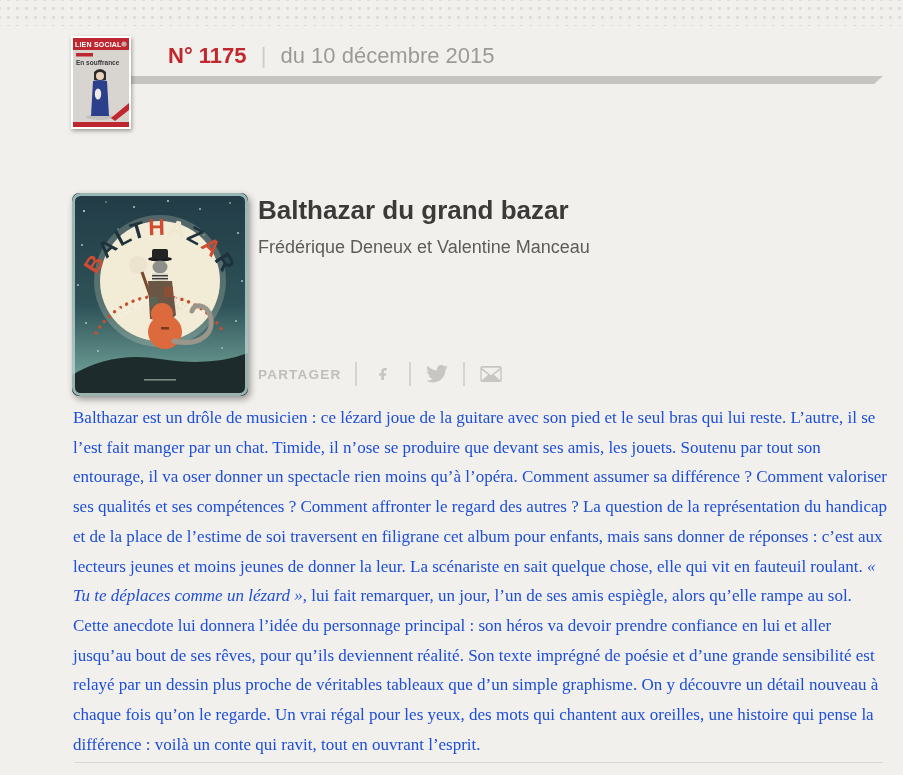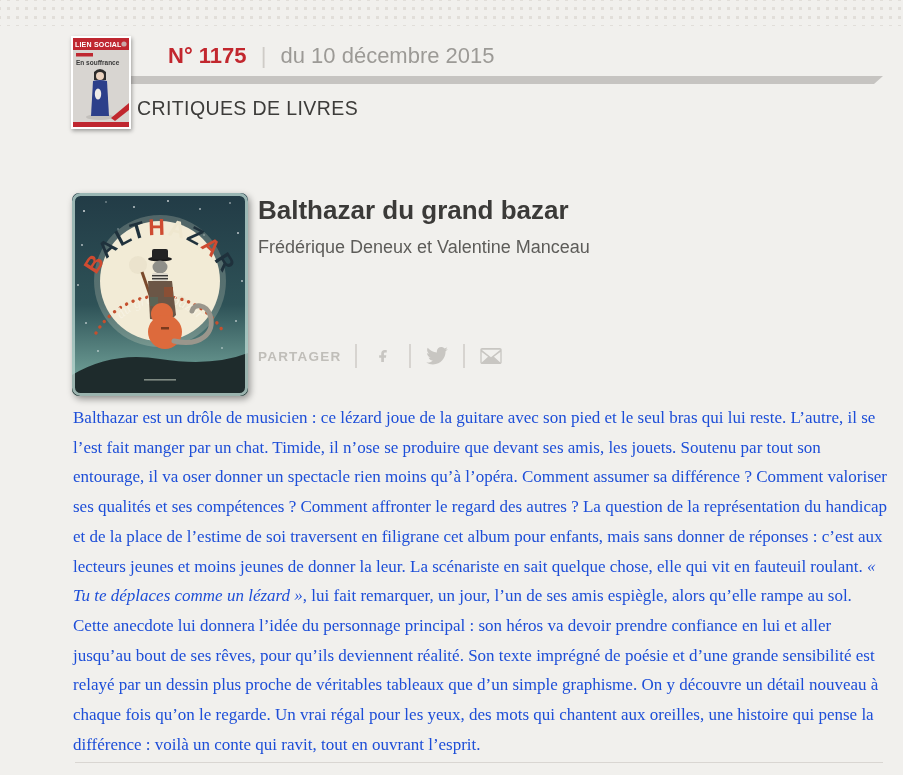--- a/index.html
+++ b/index.html
@@ -59,21 +59,21 @@
     font-weight:normal; color:#5d5c59;
   }
   .pub-line {
     position:absolute; left:258px; top:310px; font-size:12.5px;
     color:#3c3b39; letter-spacing:.3px; white-space:nowrap;
   }
   .pub-sep { color:#c9c6c1; padding:0 6px; }
   .order-link { color:#c2272e; font-weight:bold; text-decoration:none; cursor:pointer; }
   
   .share-row {
-    position:absolute; left:258px; top:342px; height:28px;
+    position:absolute; left:258px; top:360px; height:28px;
     display:flex; align-items:center;text-align:right;
   }
   .share-label {
     font-size:13.5px; font-weight:bold; color:#c0beb9; letter-spacing:1.2px;
   }
   .share-sep { width:2px; height:24px; background:#d7d4d0; margin:0 14px; }
   .share-icon { width:24px; height:24px; display:flex; align-items:center; justify-content:center; cursor:pointer; }
   .share-icon svg { display:block; fill:#c8c6c2; }
   
   .body-text {
@@ -114,21 +114,20 @@
   </div>
 
   <div class="issue-line">
     <span class="issue-number">N° 1175</span>
     <span class="issue-sep">|</span>
     <span class="issue-date">du 10 décembre 2015</span>
   </div>
 
   <div class="header-rule"></div>
 
-  <div class="section-title">CRITIQUES DE LIVRES</div>
 
 
   <div class="book-cover">
     <svg width="176" height="203" viewBox="0 0 176 203" xmlns="http://www.w3.org/2000/svg">
       <defs>
         <linearGradient id="sky" x1="0" y1="0" x2="0" y2="1">
           <stop offset="0" stop-color="#223b46"></stop>
           <stop offset="0.55" stop-color="#2e5257"></stop>
           <stop offset="1" stop-color="#7fb2a6"></stop>
         </linearGradient>

